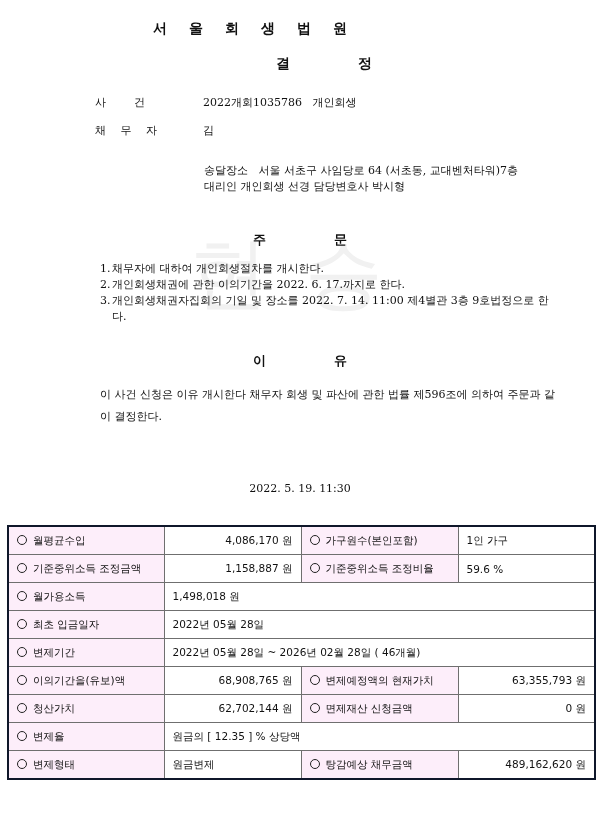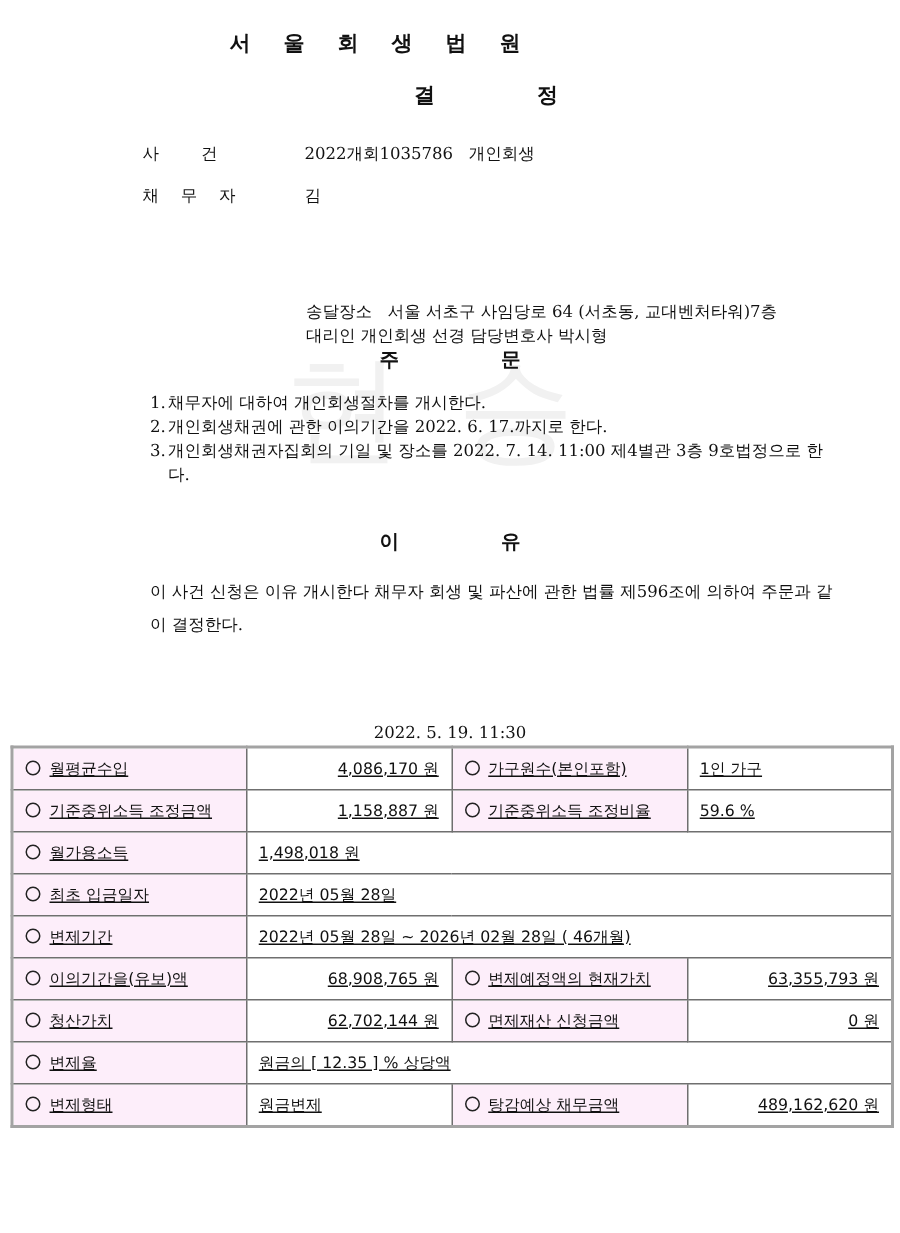--- a/index.html
+++ b/index.html
@@ -23,39 +23,38 @@
     .decision-title {
       position: absolute; top: 55px; left: 0; width: 600px; text-align: center;
       font-family: "DejaVu Sans", sans-serif; font-weight: bold; font-size: 14px; margin-left: 24px;
     }
     .decision-title span { display: inline-block; margin: 0 34px; }
     .field-row { position: absolute; left: 95px; font-size: 11px; display: flex; }
     .field-label { width: 108px; display: flex; justify-content: space-between; padding-right: 0; }
     .field-label.three { width: 62px; margin-right: 46px; }
     .field-label.two { width: 50px; margin-right: 58px; }
     .field-value { white-space: nowrap; }
-    .addr-block { position: absolute; left: 204px; top: 163px; font-size: 11px; line-height: 16px; margin-top: 37px; }
+    .addr-block { position: absolute; left: 204px; top: 163px; font-size: 11px; line-height: 16px; }
     .section-head {
       position: absolute; left: 0; width: 600px; text-align: center;
       font-family: "DejaVu Sans", sans-serif; font-weight: bold; font-size: 13px;
     }
     .section-head span { display: inline-block; margin: 0 34px; }
     .order-list { position: absolute; left: 100px; top: 261px; width: 460px; font-size: 11px; line-height: 16px; }
     .order-item { display: flex; }
     .order-num { width: 12px; flex: none; }
     .order-text { flex: 1; }
     .reason-text { position: absolute; left: 100px; top: 384px; width: 460px; font-size: 11px; line-height: 22px; }
     .date-line { position: absolute; top: 482px; left: 0; width: 600px; text-align: center; font-size: 11px; }
 
     table.info {
-      position: absolute; left: 7px; top: 497px; width: 587px;
+      position: absolute; left: 7px; top: 525px; width: 587px;
       border-collapse: collapse; table-layout: fixed;
       font-family: "DejaVu Sans", sans-serif; font-size: 10.5px; color: #111;
-      border: 2px solid #a3a3a3;
-      text-decoration: underline;
+      border: 2px solid #0f172a;
     }
     table.info td {
       border: 1px solid #6f6f6f; height: 27px; padding: 0 8px; white-space: nowrap; overflow: hidden;
     }
     td.lbl { background: #fdeefa; }
     td.val { background: #ffffff; }
     td.num { text-align: right; padding-right: 20px; }
     .circle { display: inline-block; width: 8px; height: 8px; border: 1px solid #222; border-radius: 50%; margin-right: 6px; vertical-align: -1px; }
   </style>
 </head>

